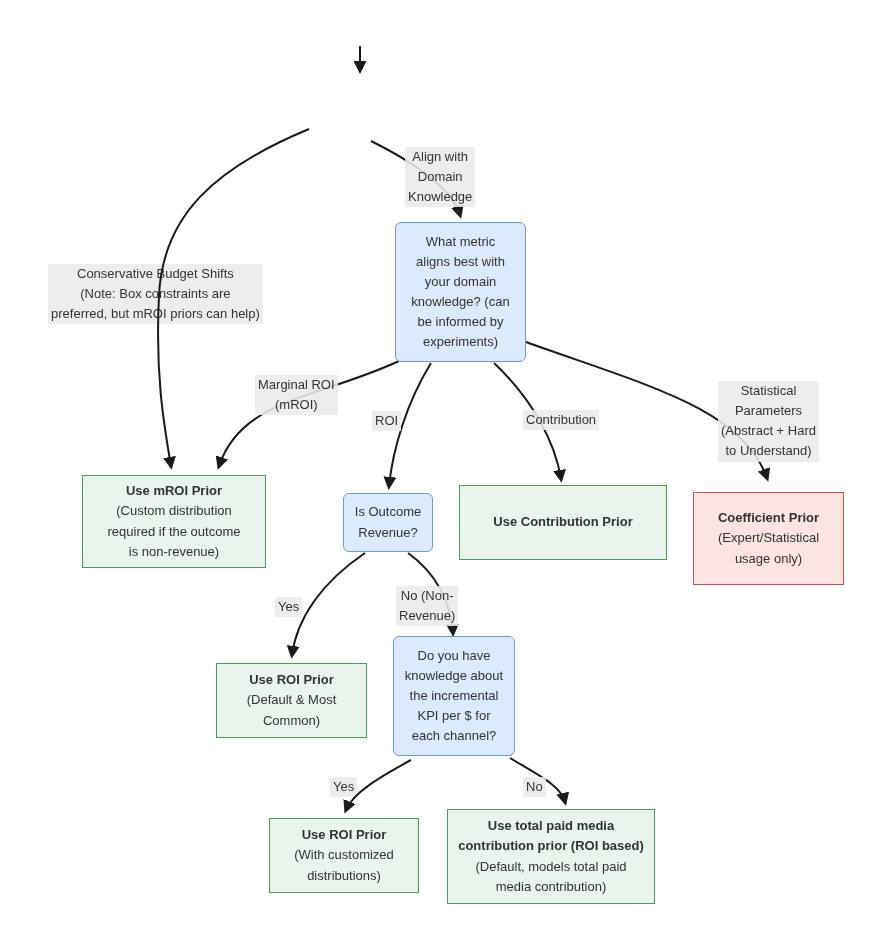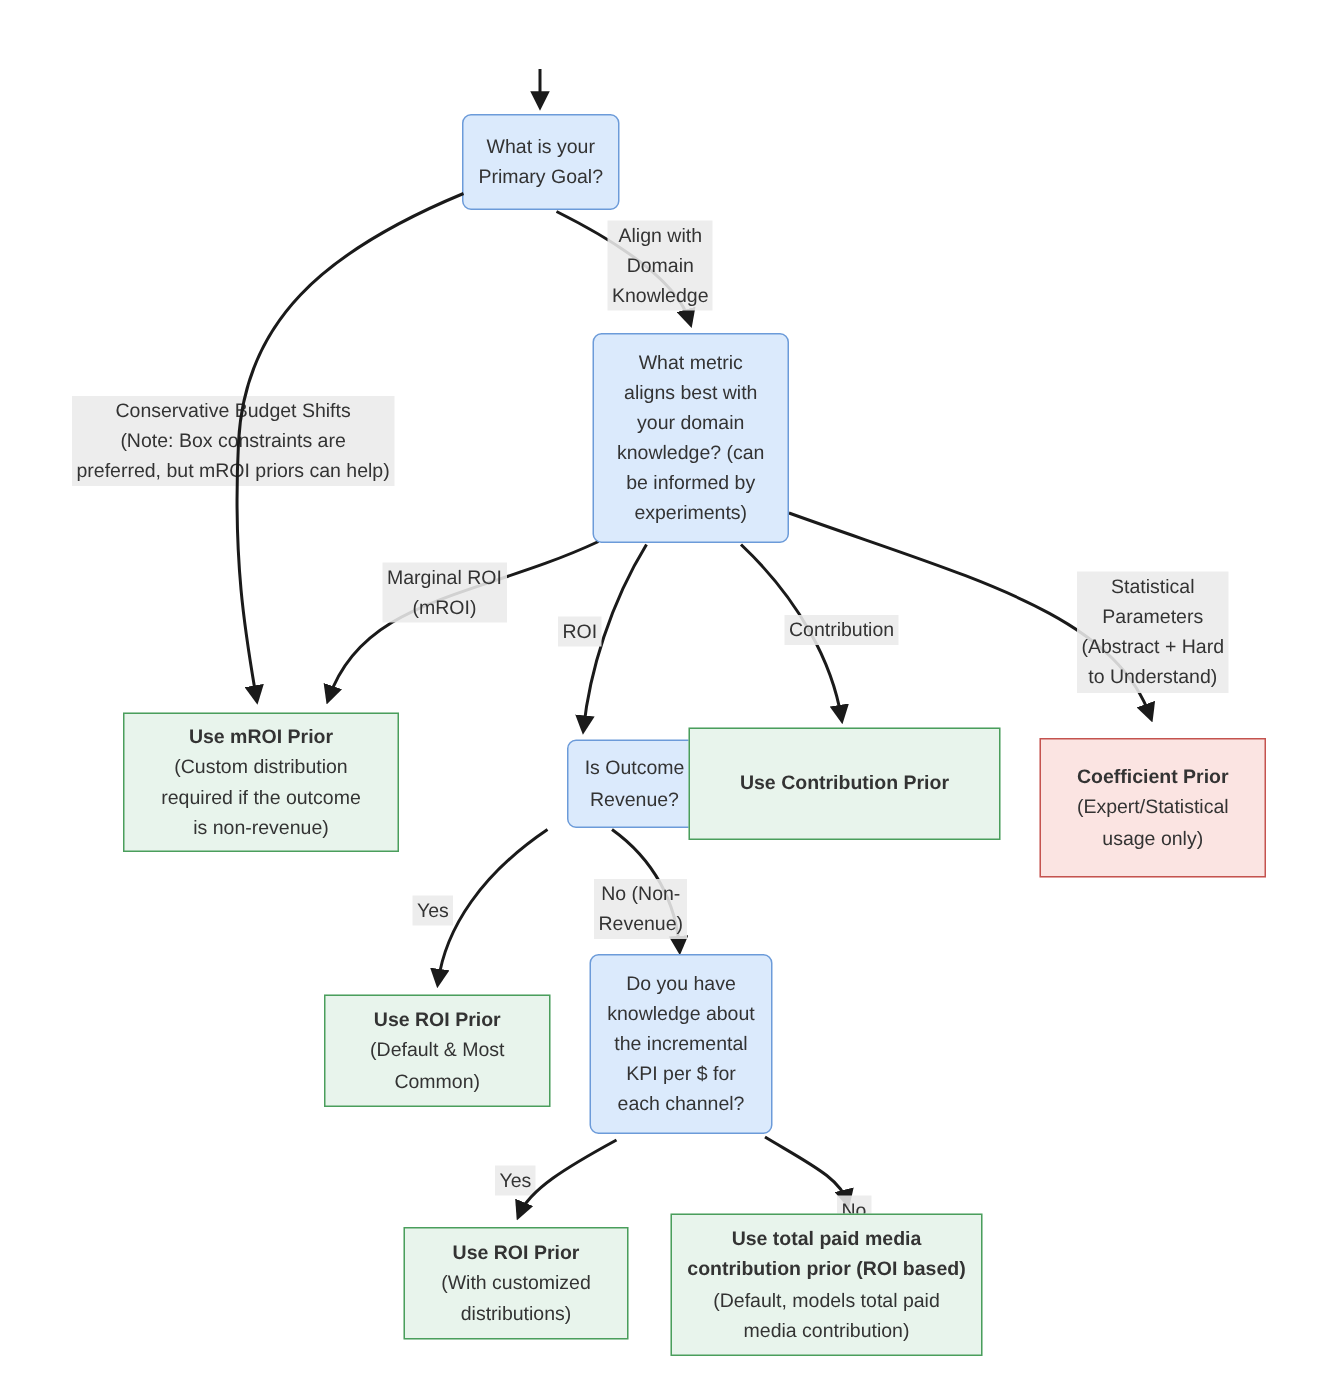--- a/index.html
+++ b/index.html
@@ -63,58 +63,54 @@
   <div class="elabel" style="left:372px; top:411px;">ROI</div>
   <div class="elabel" style="left:523px; top:410px;">Contribution</div>
   <div class="elabel" style="left:718px; top:381px;">Statistical
 Parameters
 (Abstract + Hard
 to Understand)</div>
   <div class="elabel" style="left:275px; top:597px;">Yes</div>
   <div class="elabel" style="left:396px; top:586px;">No (Non-
 Revenue)</div>
   <div class="elabel" style="left:330px; top:777px;">Yes</div>
-  <div class="elabel" style="left:558px; top:777px;margin-top:20px;">No</div>
+  <div class="elabel" style="left:523px; top:777px;">No</div>
 
   <svg class="edges-top" width="885" height="931">
     <defs>
       <marker id="arrow2" viewBox="0 0 10 10" refX="7" refY="5" markerWidth="6.5" markerHeight="6.5" orient="auto-start-reverse">
         <path d="M 0 0 L 10 5 L 0 10 z" fill="#1a1a1a"></path>
       </marker>
     </defs>
     <g fill="none" stroke="#1a1a1a" stroke-width="2">
       <path d="M 309,129 C 215,168 163,215 159,295 C 155,375 164,425 171,466" marker-end="url(#arrow2)"></path>
       <path d="M 365,553 C 322,582 297,618 292,655" marker-end="url(#arrow2)"></path>
       <path d="M 411,760 C 378,778 353,793 346,810" marker-end="url(#arrow2)"></path>
     </g>
   </svg>
 
 
-  <div class="node blue" style="left:308px; top:76px; width:105px; height:64px;">
-    <span>What is your
-Primary Goal?</span>
-  </div>
 
   <div class="node blue" style="left:395px; top:222px; width:131px; height:140px;">
     <span>What metric
 aligns best with
 your domain
 knowledge? (can
 be informed by
 experiments)</span>
   </div>
 
   <div class="node green" style="left:82px; top:475px; width:184px; height:93px;">
     <span class="title">Use mROI Prior</span>
     <span>(Custom distribution
 required if the outcome
 is non-revenue)</span>
   </div>
 
-  <div class="node blue" style="left:343px; top:493px; width:90px; height:59px;margin-left:35px;">
+  <div class="node blue" style="left:343px; top:493px; width:90px; height:59px;">
     <span>Is Outcome
 Revenue?</span>
   </div>
 
   <div class="node green" style="left:459px; top:485px; width:208px; height:75px;">
     <span class="title">Use Contribution Prior</span>
   </div>
 
   <div class="node red" style="left:693px; top:492px; width:151px; height:93px;">
     <span class="title">Coefficient Prior</span>

